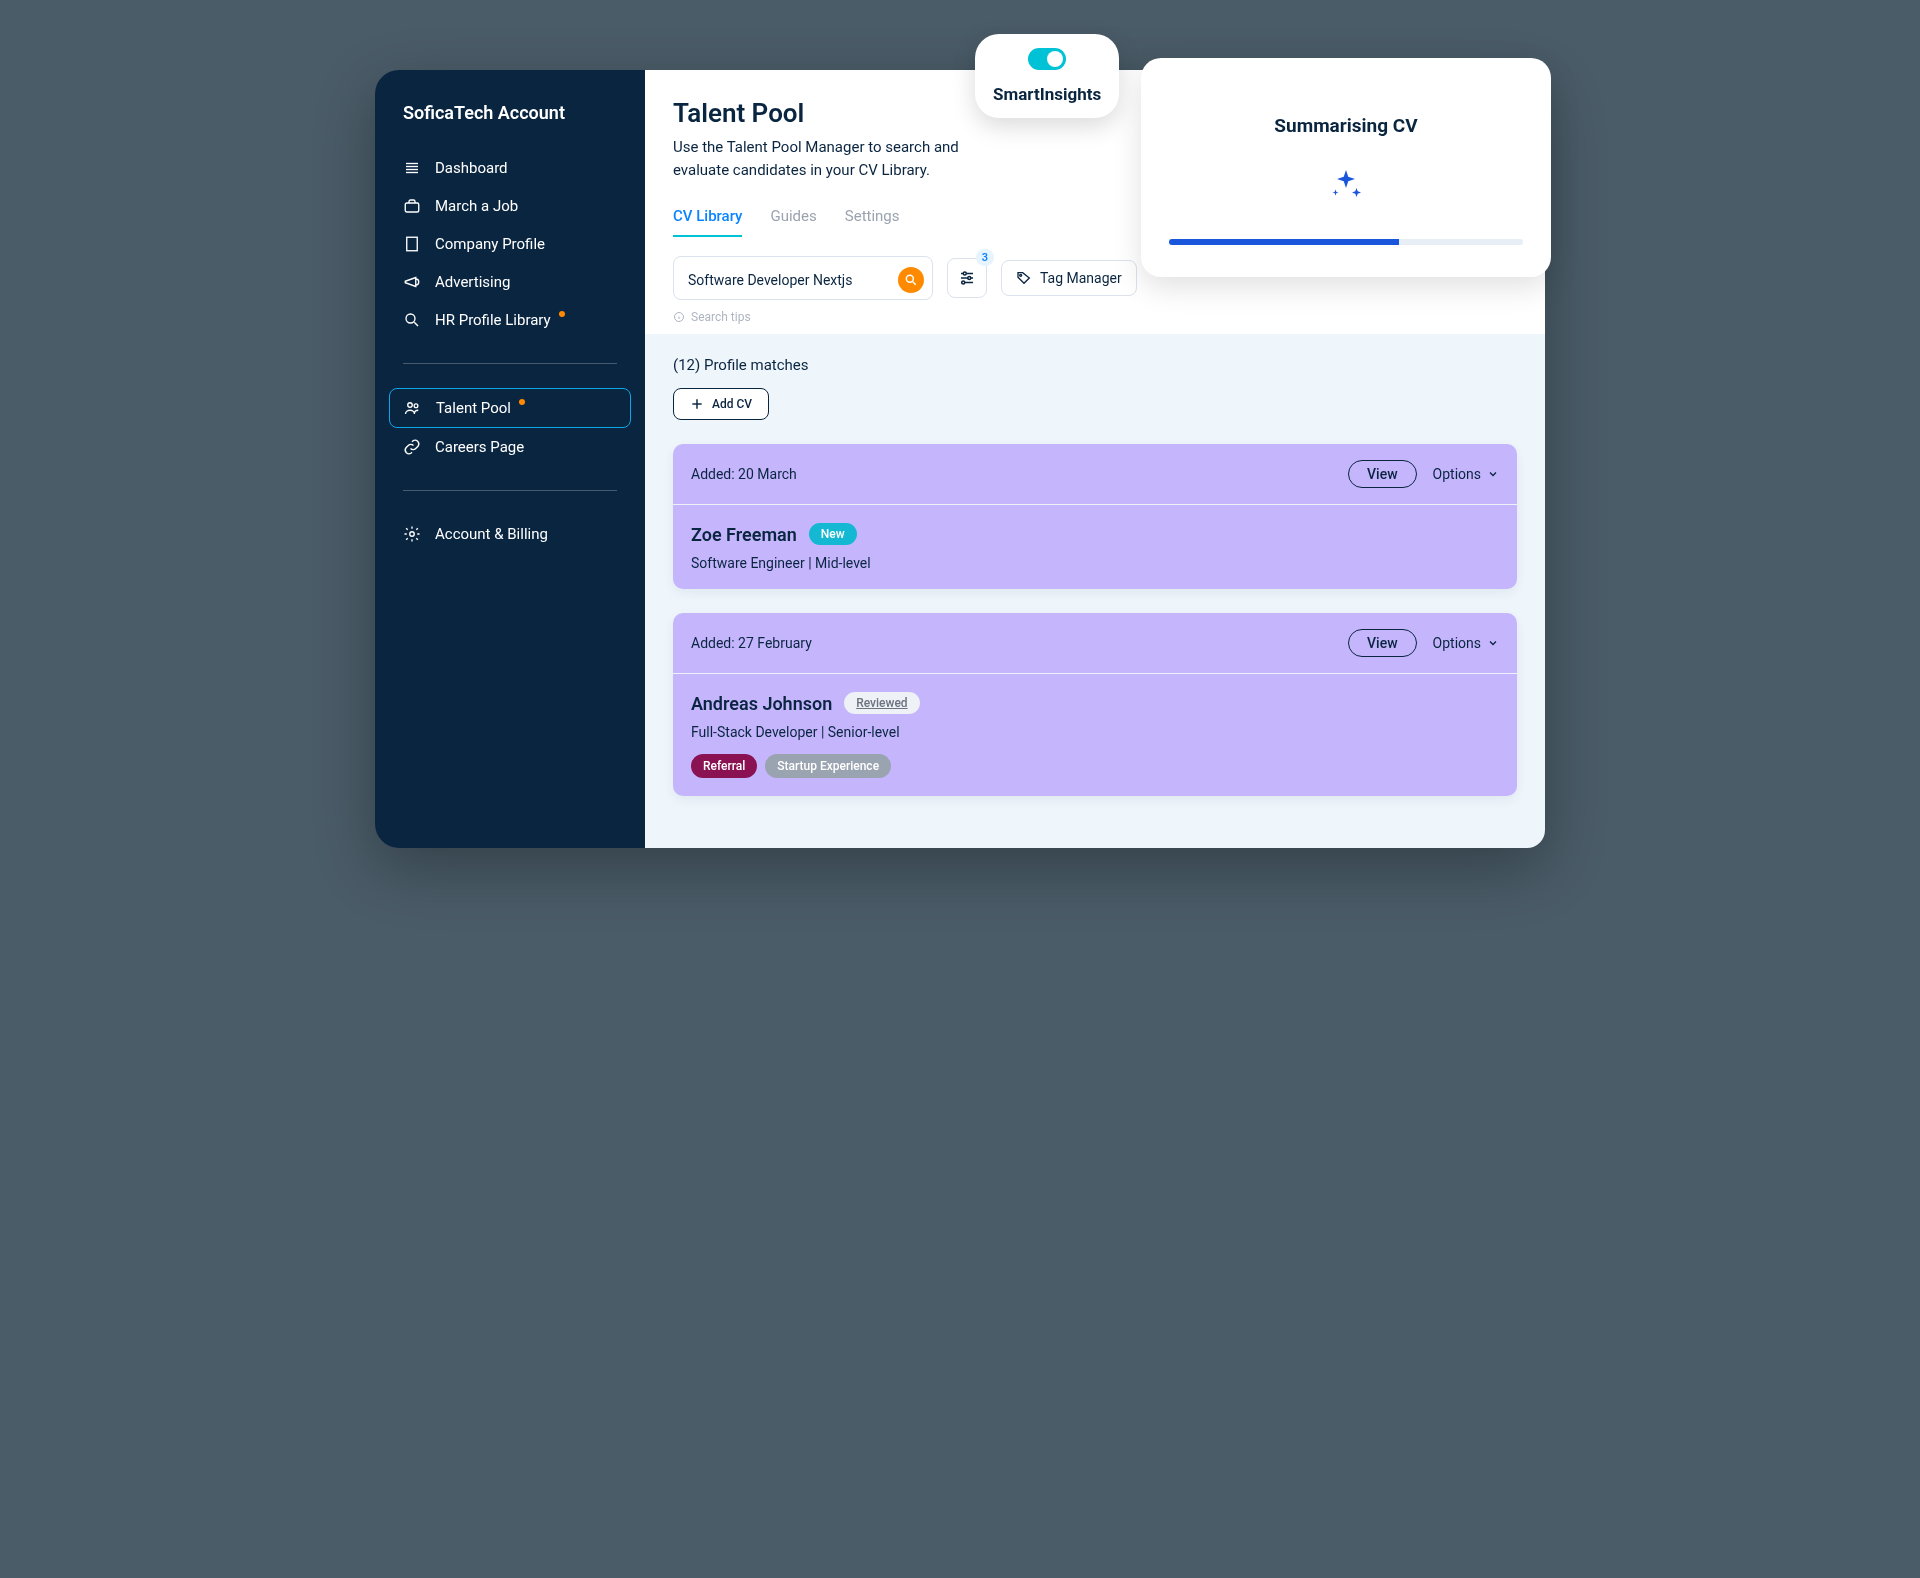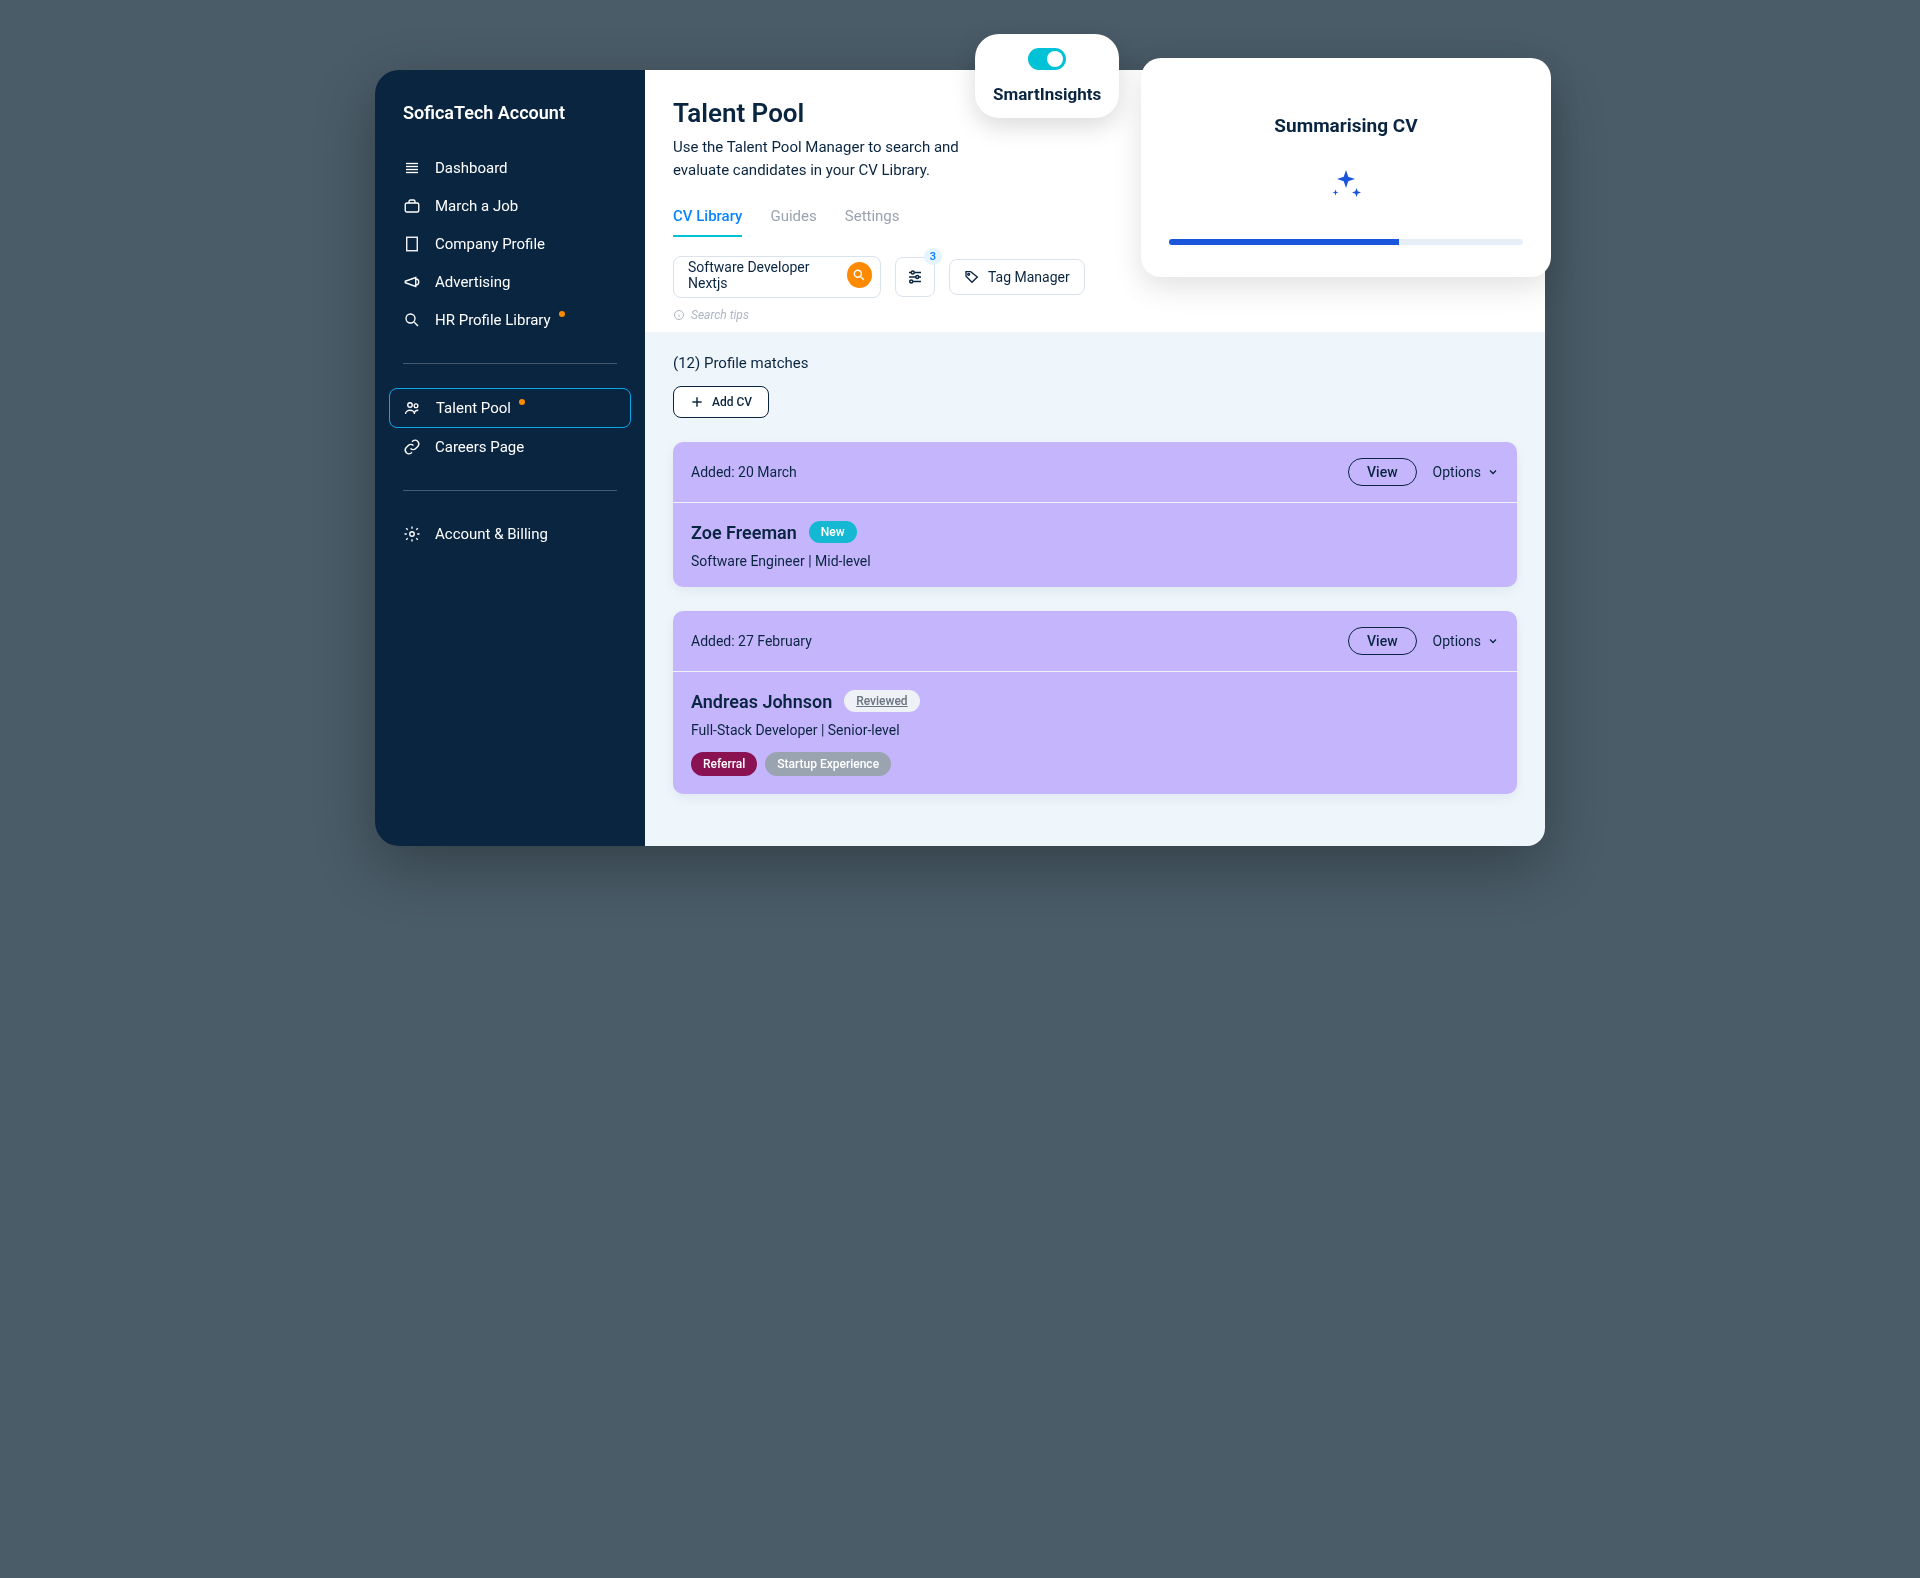--- a/index.html
+++ b/index.html
@@ -67,41 +67,41 @@
   padding: 28px;
 }
 .page-title { font-size: 26px; font-weight: 600; color: #0a2540; margin-bottom: 8px; }
 .page-sub { color: #0a2540; font-size: 15px; max-width: 320px; line-height: 1.5; margin-bottom: 26px; }
 .tabs { display: flex; gap: 28px; border-bottom: 1px solid transparent; margin-bottom: 18px; }
 .tab { padding-bottom: 10px; font-size: 15px; color: #9aa3b0; cursor: pointer; }
 .tab.active { color: #0a84ff; border-bottom: 2.5px solid #00c2d7; font-weight: 500; }
 .search-row { display: flex; gap: 14px; align-items: center; margin-bottom: 10px; }
 .search-field {
   display: flex; align-items: center; border: 1px solid #dbe2ec; border-radius: 8px;
-  padding: 2px 8px 6px 14px; width: 208px; justify-content: space-between;
+  padding: 10px 8px 6px 14px; width: 260px; justify-content: space-between;
 }
 .search-field span { font-size: 14px; color: #0a2540; }
 .search-btn {
   width: 26px; height: 26px; background: #ff8a00; border-radius: 50%;
   display: flex; align-items: center; justify-content: center;
 }
 .search-btn svg { width: 14px; height: 14px; stroke: #fff; fill: none; stroke-width: 2.5; }
 .filter-btn {
   width: 40px; height: 40px; border: 1px solid #dbe2ec; border-radius: 8px;
   display: flex; align-items: center; justify-content: center; position: relative;
 }
 .filter-badge {
   position: absolute; top: -10px; right: -8px; background: #e6f4ff; color: #0a84ff;
   font-size: 11px; padding: 2px 6px; border-radius: 10px; font-weight: 600;
 }
 .tagmgr-btn {
   border: 1px solid #dbe2ec; border-radius: 8px; padding: 9px 14px;
   display: flex; align-items: center; gap: 8px; font-size: 14px; color: #0a2540; cursor: pointer;
 }
-.search-tips { display: flex; gap: 6px; align-items: center; color: #aeb6c2; font-size: 12px; margin-bottom: 10px; font-style: italic; }
+.search-tips { display: flex; gap: 6px; align-items: center; color: #aeb6c2; font-size: 12px; margin-bottom: 10px; }
 .results-panel { background: #eef5fb; border-radius: 0 0 18px 0; margin: 0 -28px -28px; padding: 22px 28px 28px; }
 .matches-row { font-size: 15px; color: #0a2540; margin-bottom: 14px; }
 .add-cv-btn {
   border: 1.5px solid #0a2540; background: #fff; border-radius: 8px; padding: 8px 16px;
   display: inline-flex; align-items: center; gap: 8px; font-size: 12px; color: #0a2540;
   font-weight: 500; cursor: pointer; margin-bottom: 24px;
 }
 .card {
   background: #c4b5fd; border-radius: 10px; box-shadow: 0 4px 12px rgba(10,37,64,0.06);
   margin-bottom: 24px; overflow: hidden;

